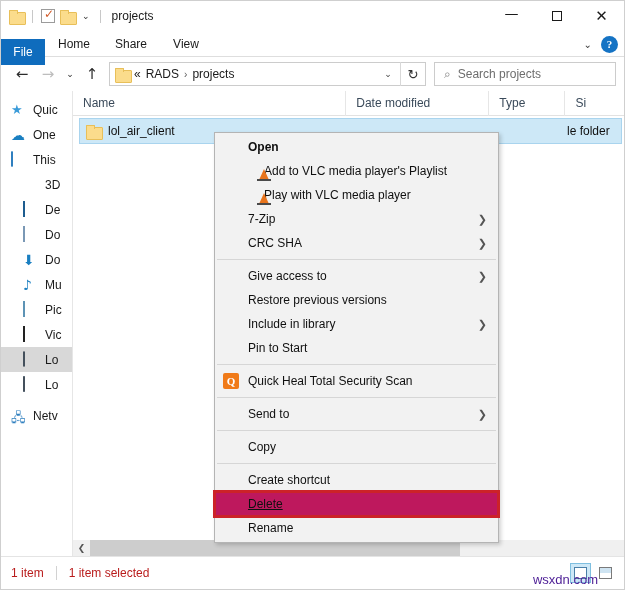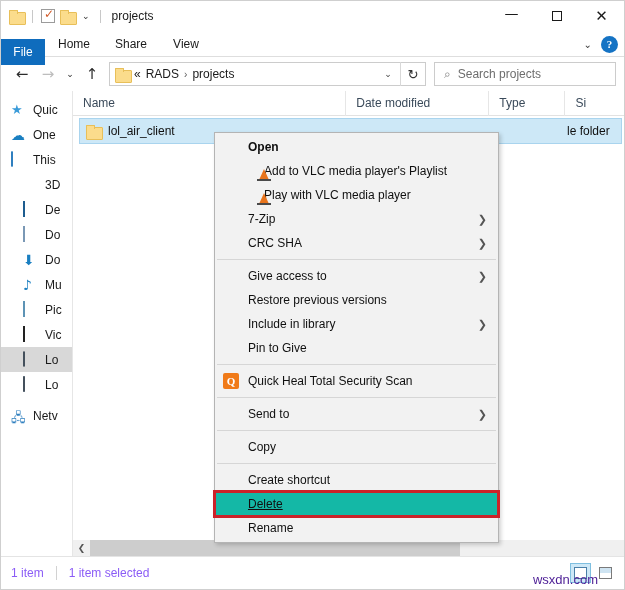--- a/index.html
+++ b/index.html
@@ -197,21 +197,21 @@
   .hs-thumb {
     height: 16px; width: 370px; background: #cdcdcd;
   }
 
   
   .statusbar {
     position: absolute; left: 0; right: 0; bottom: 0; height: 33px;
     background: #ffffff; border-top: 1px solid #e4e4e4;
     display: flex; align-items: center; padding-left: 10px;
   }
-  .status-txt { font-size: 12px; color: #8b5cf6; }
+  .status-txt { font-size: 12px; color: #b91c1c; }
   .status-sep {
     width: 1px; height: 14px; background: #d2d2d2; margin: 0 12px;
   }
   .viewbtns {
     position: absolute; right: 8px; top: 6px; display: flex; gap: 4px;
   }
   .viewbtn {
     width: 21px; height: 20px; border: 1px solid transparent;
     display: flex; align-items: center; justify-content: center;
   }
@@ -233,21 +233,21 @@
   .mi.bold { font-weight: bold; }
   .mi-ico {
     position: absolute; left: 8px; top: 4px; width: 16px; height: 16px;
   }
   .mi-arrow {
     position: absolute; right: 11px; top: 50%; transform: translateY(-50%);
     font-size: 11px; color: #555; font-family: "DejaVu Sans", sans-serif;
   }
   .msep { height: 1px; background: #d6d6d6; margin: 4px 2px 4px 2px; }
   .mi-highlight {
-    background: #14b8a6;
+    background: #be185d;
     outline: 3px solid #cc2229;
     outline-offset: -1px;
     z-index: 2;
     text-decoration: underline;
   }
   
   .vlc { position: relative; }
   .vlc:before {
     content: ""; position: absolute; left: 3px; top: 2px;
     width: 0; height: 0; border-left: 5px solid transparent;
@@ -486,21 +486,21 @@
     <div class="msep"></div>
     <div class="mi">
       <span>Give access to</span>
       <span class="mi-arrow">❯</span>
     </div>
     <div class="mi">Restore previous versions</div>
     <div class="mi">
       <span>Include in library</span>
       <span class="mi-arrow">❯</span>
     </div>
-    <div class="mi">Pin to Give</div>
+    <div class="mi">Pin to Start</div>
     <div class="msep"></div>
     <div class="mi">
       <span class="mi-ico qheal">Q</span>
       <span>Quick Heal Total Security Scan</span>
     </div>
     <div class="msep"></div>
     <div class="mi">
       <span>Send to</span>
       <span class="mi-arrow">❯</span>
     </div>

